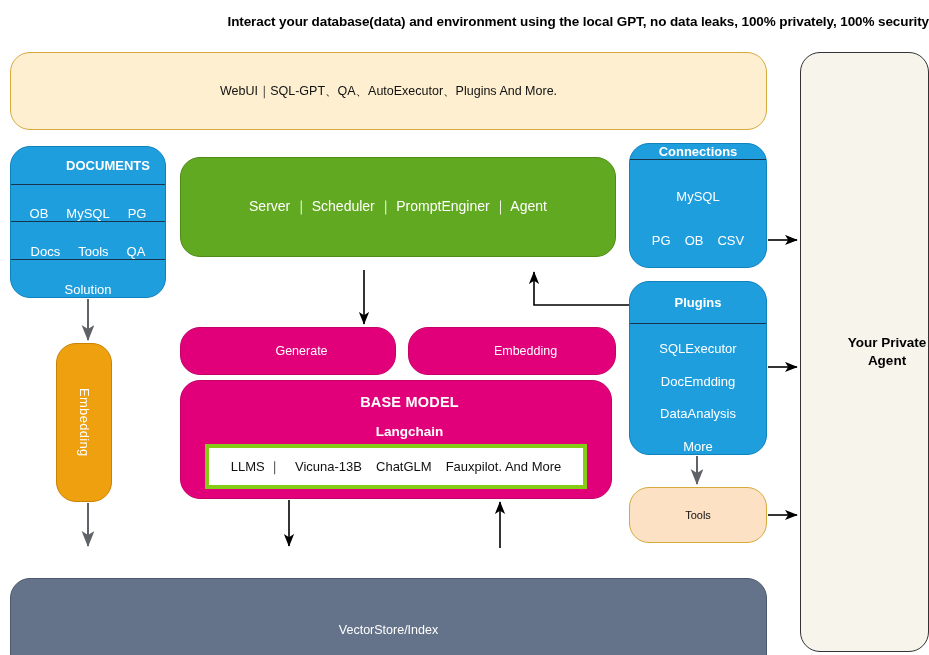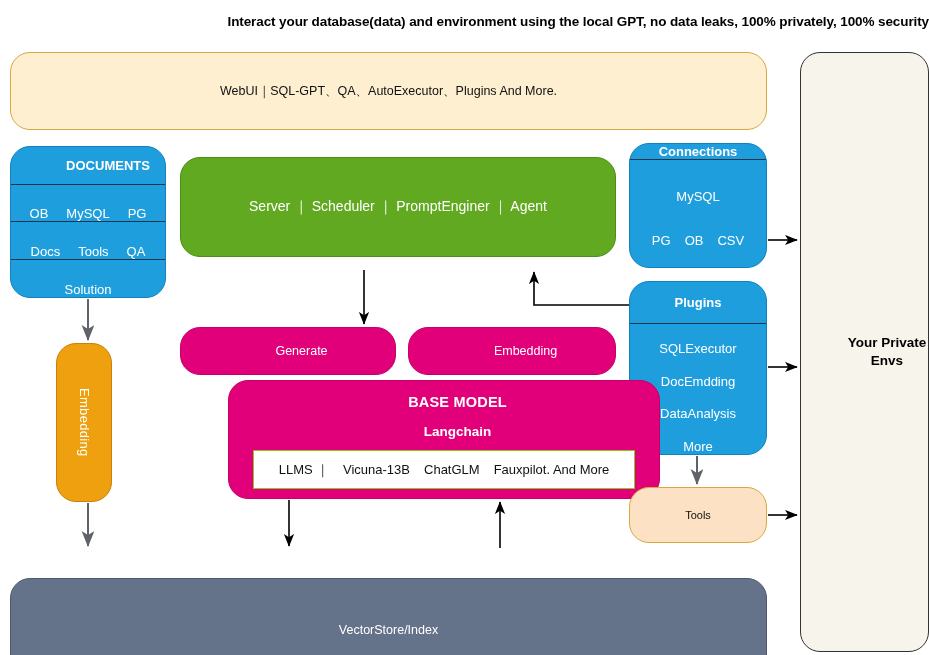--- a/index.html
+++ b/index.html
@@ -131,40 +131,39 @@
     font-size: 12.5px;
   }
   #embedding-top {
     left: 408px; top: 327px; width: 208px; height: 48px;
     font-size: 12.5px;
   }
   #base-model {
     left: 180px; top: 380px; width: 432px; height: 119px;
     justify-content: flex-start;
     padding-top: 13px;
-    margin-left: 48px;
   }
   #base-model .bm-title {
     font-size: 14.5px;
     font-weight: bold;
     letter-spacing: 0.2px;
   }
   #base-model .bm-sub {
     font-size: 13.5px;
     font-weight: bold;
     margin-top: 14px;
   }
   #base-model .bm-strip {
     position: absolute;
     left: 24px;
     right: 24px;
     bottom: 9px;
     height: 37px;
     background: #ffffff;
-    border: 1px solid #84cc16;
+    border: 4px solid #84cc16;
     display: flex;
     align-items: center;
     justify-content: center;
     color: #111111;
     font-size: 13px;
   }
   #base-model .bm-strip .seg { margin: 0 7px; }
   
   #embedding-left {
     left: 56px; top: 343px; width: 56px; height: 159px;
@@ -209,21 +208,21 @@
 <div id="canvas">
 
   <div id="title">Interact your database(data) and environment using the local GPT, no data leaks, 100% privately, 100% security</div>
 
   <div class="box" id="webui">
     <span>WebUI｜SQL-GPT、QA、AutoExecutor、Plugins And More.</span>
   </div>
 
   <div class="box" id="private-envs">
     <span>Your Private</span>
-    <span>Envs</span>
+    <span>Agent</span>
   </div>
 
   <div class="box blue-card" id="documents">
     <div class="hdr">DOCUMENTS</div>
     <div class="row sep">
       <span class="cell">OB</span>
       <span class="cell">MySQL</span>
       <span class="cell">PG</span>
     </div>
     <div class="row sep">

